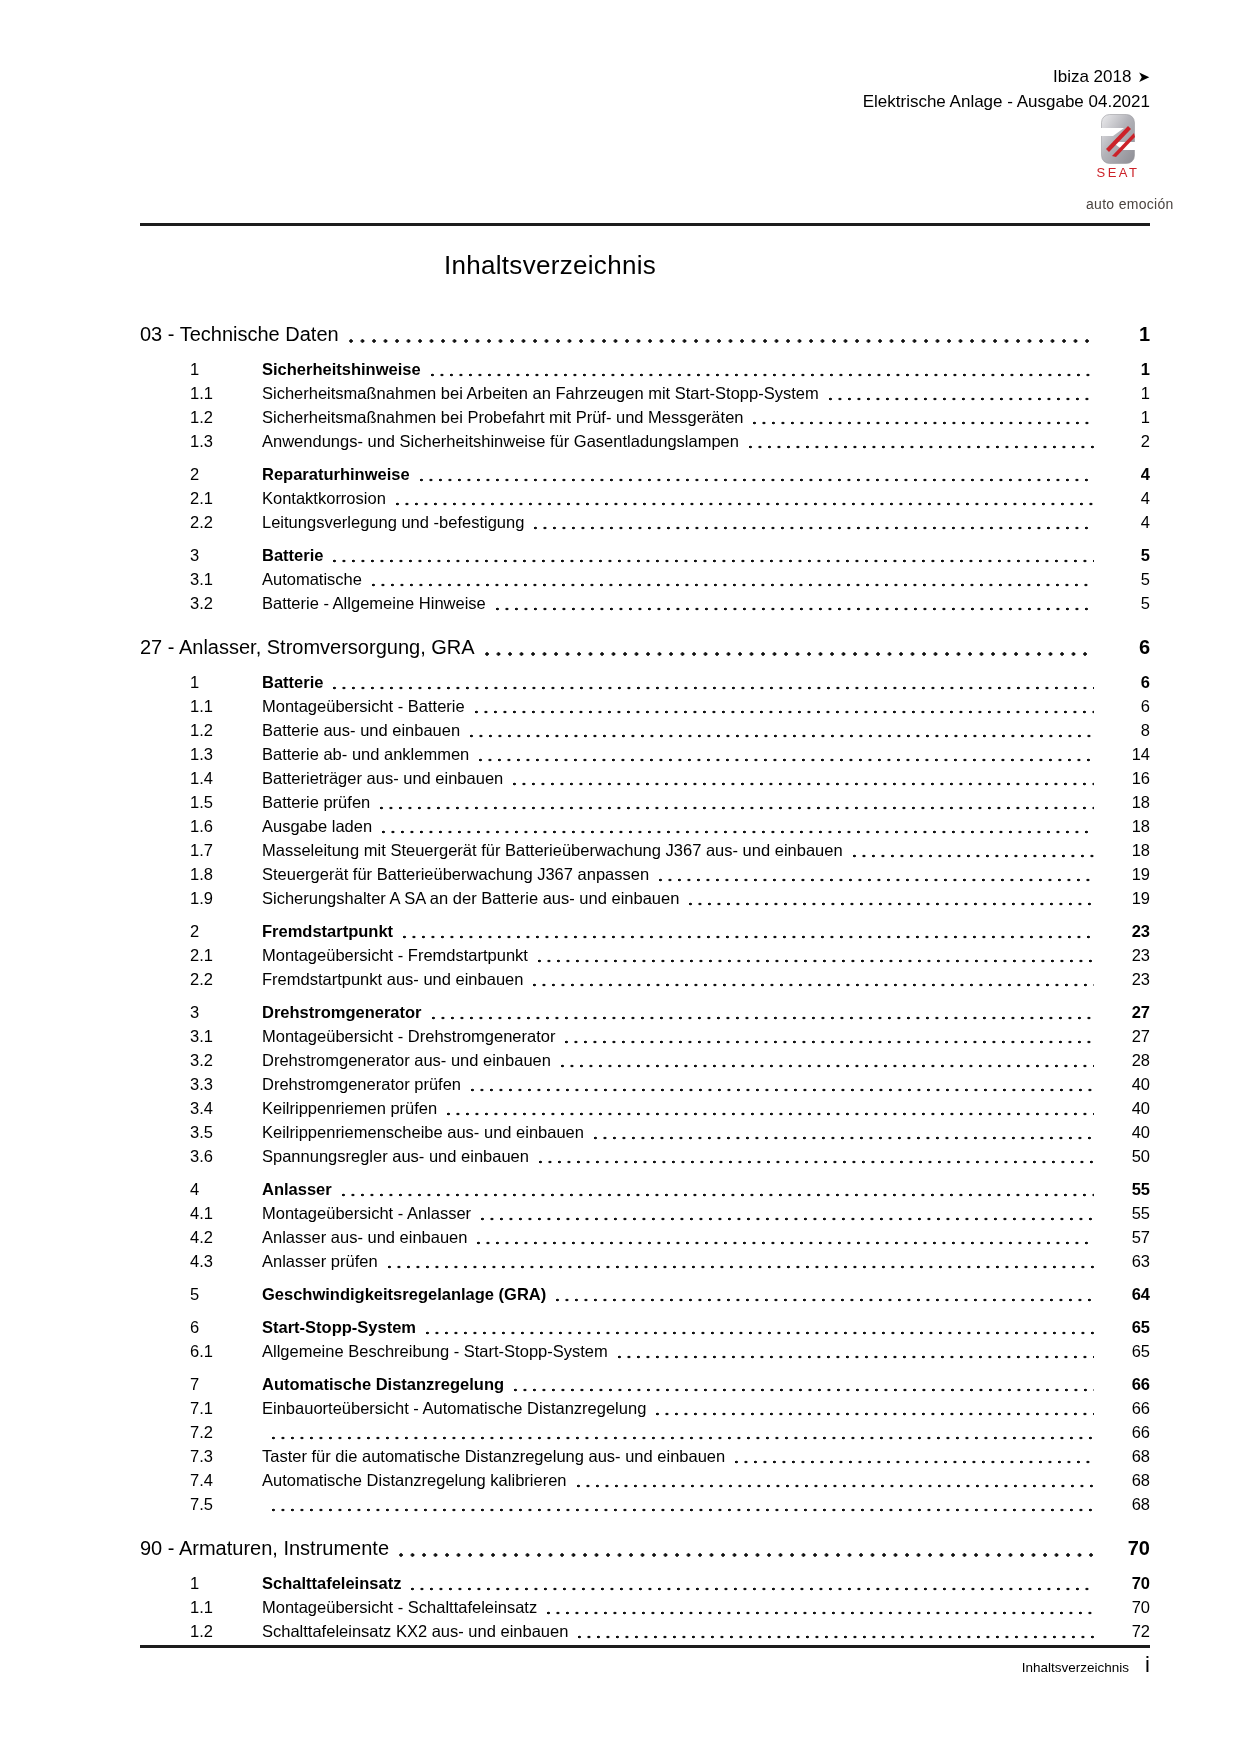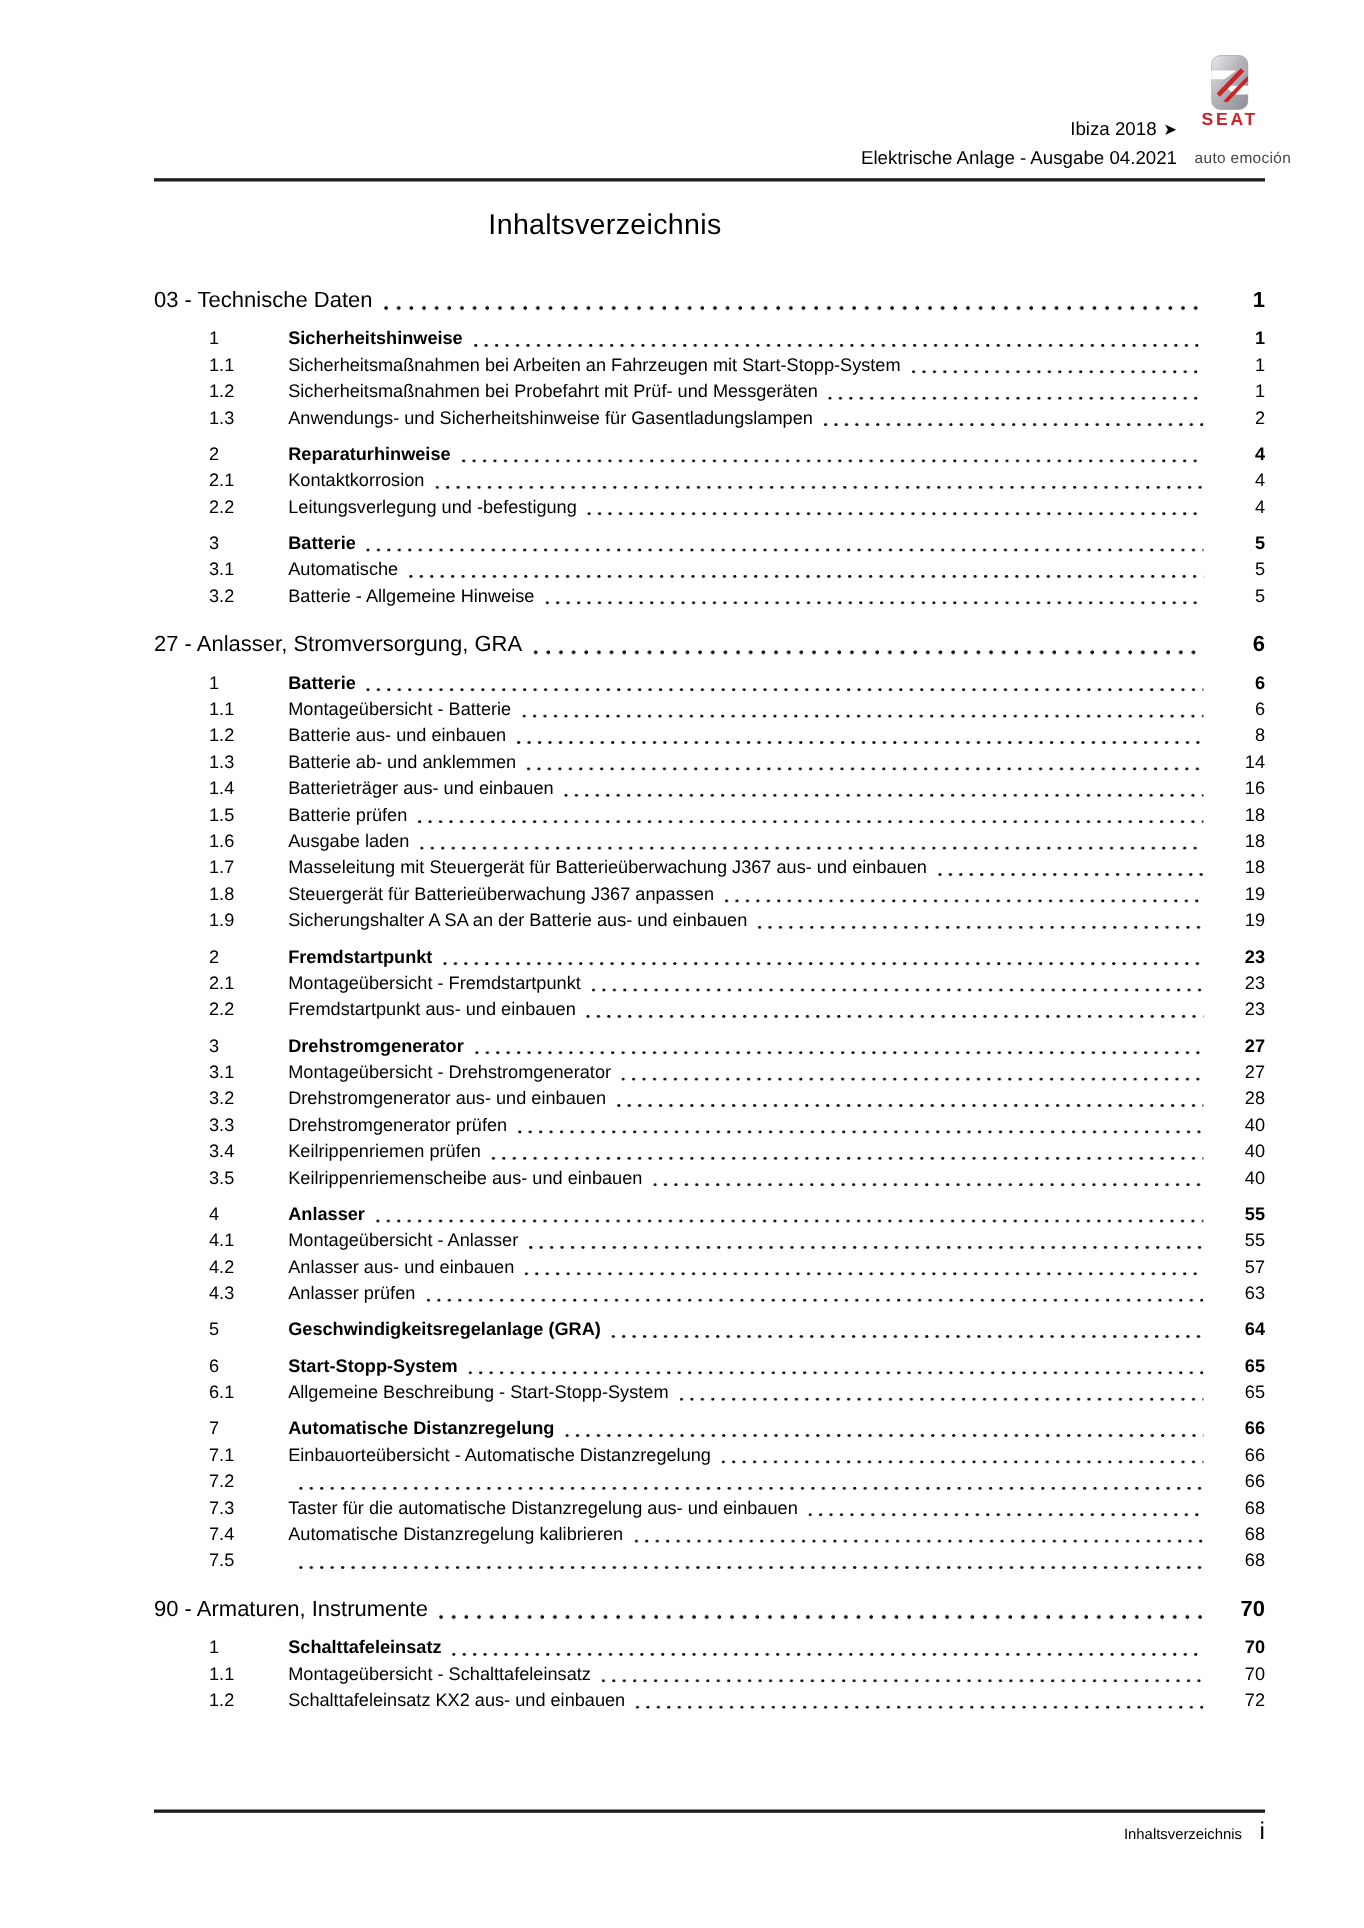--- a/index.html
+++ b/index.html
@@ -7,26 +7,26 @@
     position:relative;
     width:1240px; height:1753px;
     background:#ffffff;
     color:#000;
     font-family:"Liberation Sans", sans-serif;
     overflow:hidden;
   }
   .content { padding:0 90px 0 140px; }
 
   
-  .header { display:flex; justify-content:flex-end; align-items:flex-end; padding-top:50px; }
+  .header { display:flex; justify-content:flex-end; align-items:flex-end; padding-top:64px;flex-direction:column; }
   .header-text { text-align:right; font-size:17px; line-height:25px; white-space:nowrap; }
   .arrow { font-size:15px; margin-left:6px; }
   .logo { width:64px; margin-left:16px; margin-bottom:5px; text-align:center; flex:none; }
   .logo svg { display:block; margin:0 auto; }
-  .logo .brand { color:var(--brand-red,#cc2229); font-weight:700; font-size:16px; letter-spacing:2.5px; margin-top:1px; }
+  .logo .brand { color:var(--brand-red,#cc2229); font-weight:400; font-size:13px; letter-spacing:2.5px; margin-top:1px; }
   .logo .tagline { color:var(--tagline-gray,#4a4440); font-size:14px; margin-top:16px; white-space:nowrap; letter-spacing:0.3px; }
   .rule { height:3px; background:var(--rule-black,#1c1c1c); margin-top:6px; }
 
   
   h1.title { text-align:center; font-size:26px; font-weight:400; margin:24px 0 0 0; letter-spacing:0.3px; }
 
   
   .toc { margin-top:40px; }
   .row { display:flex; align-items:baseline; }
   .row.chapter { font-size:20px; line-height:27px; margin-top:19px; margin-bottom:7px; }
@@ -276,20 +276,26 @@
           <span class="title">Keilrippenriemen prüfen</span>
           <span class="dots"></span>
           <span class="page-num">40</span>
         </div>
         <div class="row entry">
           <span class="num">3.5</span>
           <span class="title">Keilrippenriemenscheibe aus- und einbauen</span>
           <span class="dots"></span>
           <span class="page-num">40</span>
         </div>
+        <div class="row entry">
+          <span class="num">3.6</span>
+          <span class="title">Spannungsregler aus- und einbauen</span>
+          <span class="dots"></span>
+          <span class="page-num">50</span>
+        </div>
         <div class="row entry section">
           <span class="num">4</span>
           <span class="title">Anlasser</span>
           <span class="dots"></span>
           <span class="page-num">55</span>
         </div>
         <div class="row entry">
           <span class="num">4.1</span>
           <span class="title">Montageübersicht - Anlasser</span>
           <span class="dots"></span>

